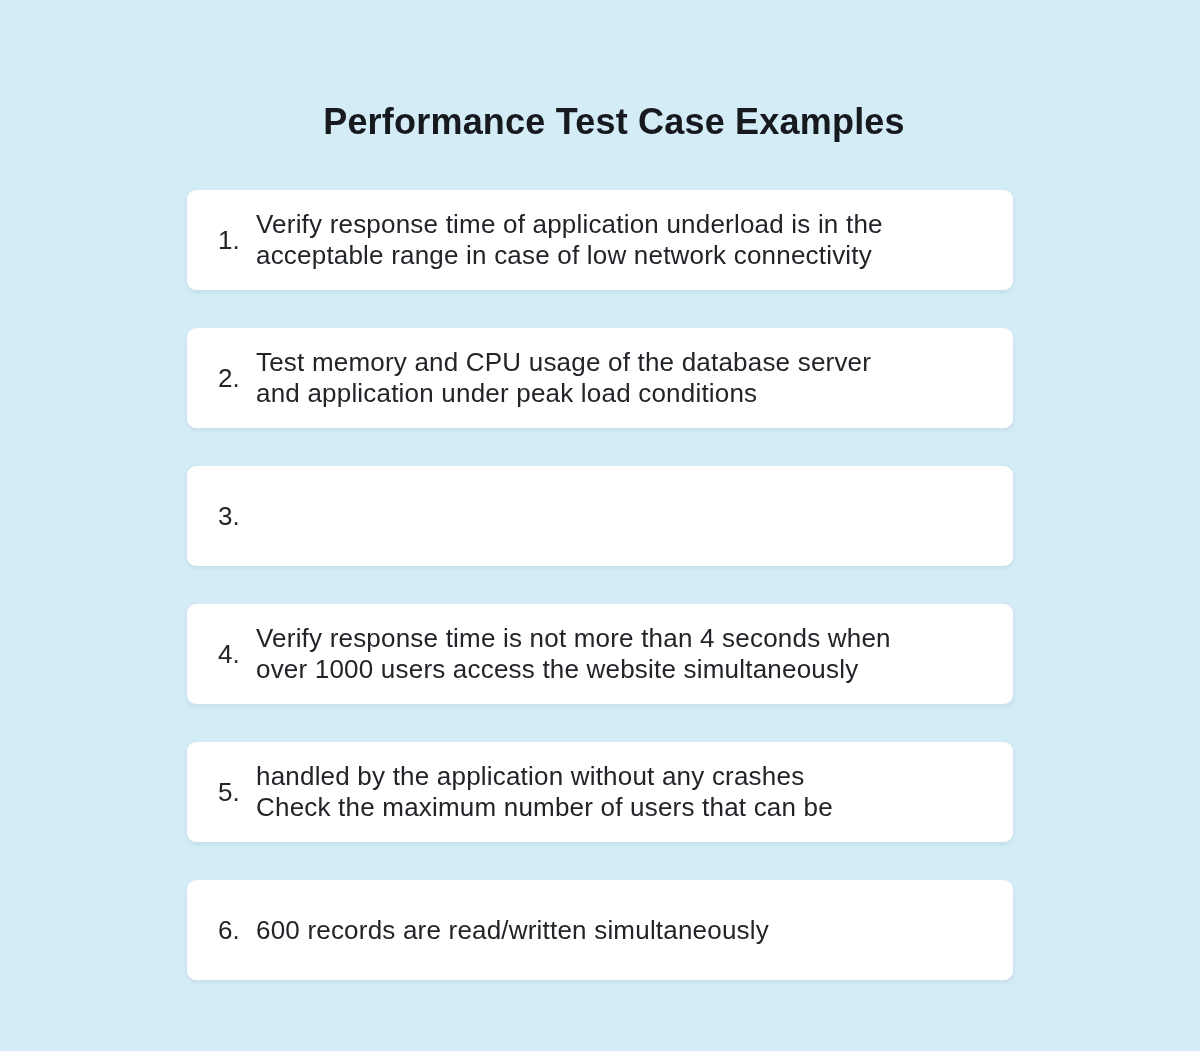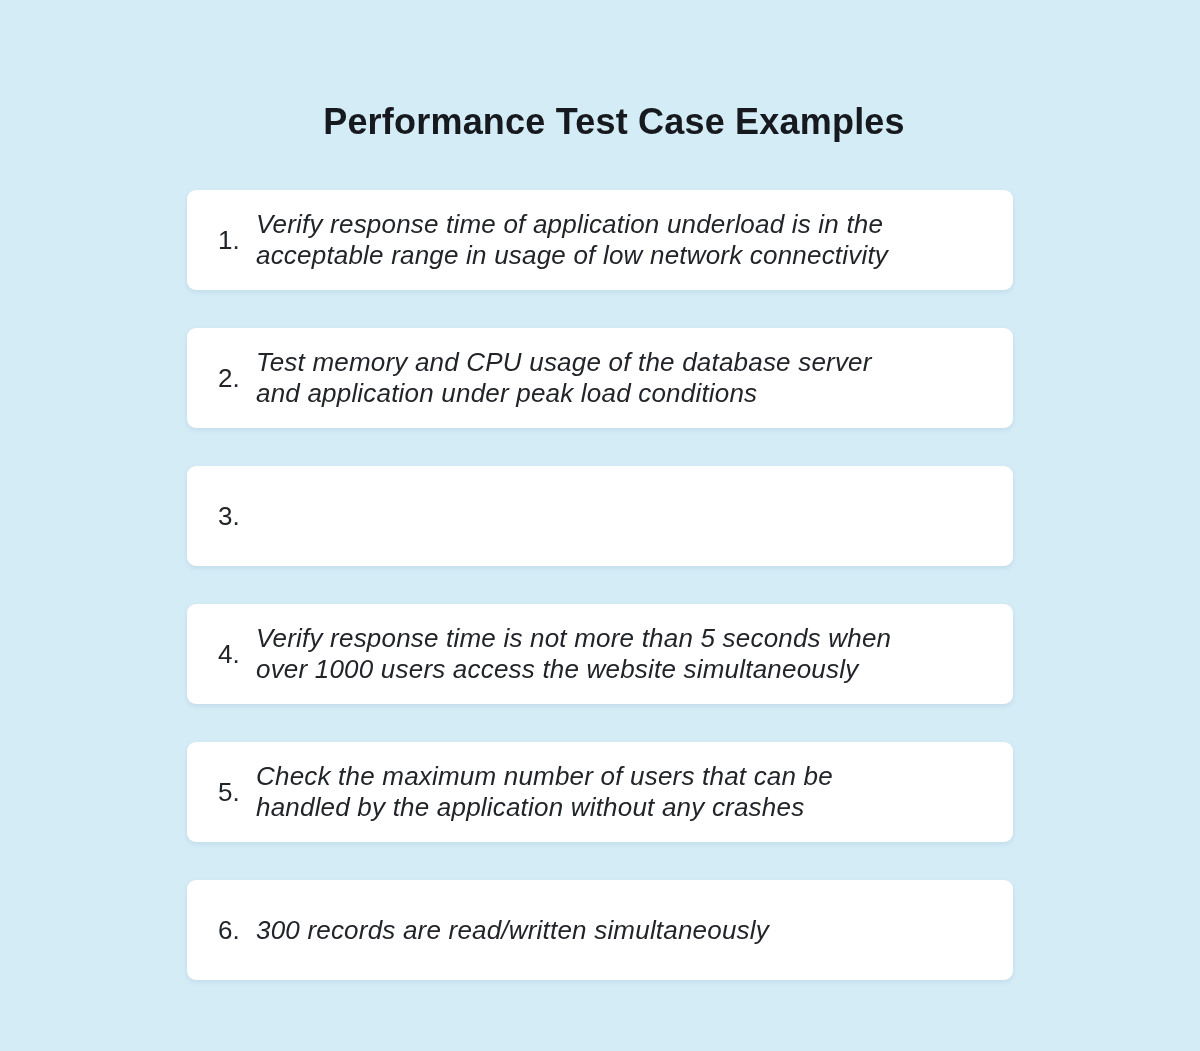--- a/index.html
+++ b/index.html
@@ -53,69 +53,68 @@
     color: #212428;
   }
   .text {
     flex: 1 1 auto;
     font-size: 26px;
     line-height: 31px;
     letter-spacing: 0.2px;
     color: #212428;
     padding-right: 14px;
     white-space: nowrap;
-    font-style: italic;
   }
 </style>
 </head>
 <body>
 
 <div class="page">
 
   <h1 class="title">Performance Test Case Examples</h1>
 
   <div class="cards">
 
     <div class="card">
       <div class="num">1.</div>
       <div class="text">
         <div>Verify response time of application underload is in the</div>
-        <div>acceptable range in usage of low network connectivity</div>
+        <div>acceptable range in case of low network connectivity</div>
       </div>
     </div>
 
     <div class="card">
       <div class="num">2.</div>
       <div class="text">
         <div>Test memory and CPU usage of the database server</div>
         <div>and application under peak load conditions</div>
       </div>
     </div>
 
     <div class="card">
       <div class="num">3.</div>
     </div>
 
     <div class="card">
       <div class="num">4.</div>
       <div class="text">
-        <div>Verify response time is not more than 5 seconds when</div>
+        <div>Verify response time is not more than 4 seconds when</div>
         <div>over 1000 users access the website simultaneously</div>
       </div>
     </div>
 
     <div class="card">
       <div class="num">5.</div>
       <div class="text">
+        <div>handled by the application without any crashes</div>
         <div>Check the maximum number of users that can be</div>
-        <div>handled by the application without any crashes</div>
       </div>
     </div>
 
     <div class="card">
       <div class="num">6.</div>
       <div class="text">
-        <div>300 records are read/written simultaneously</div>
+        <div>600 records are read/written simultaneously</div>
       </div>
     </div>
 
   </div>
 </div>
 
 </body></html>

